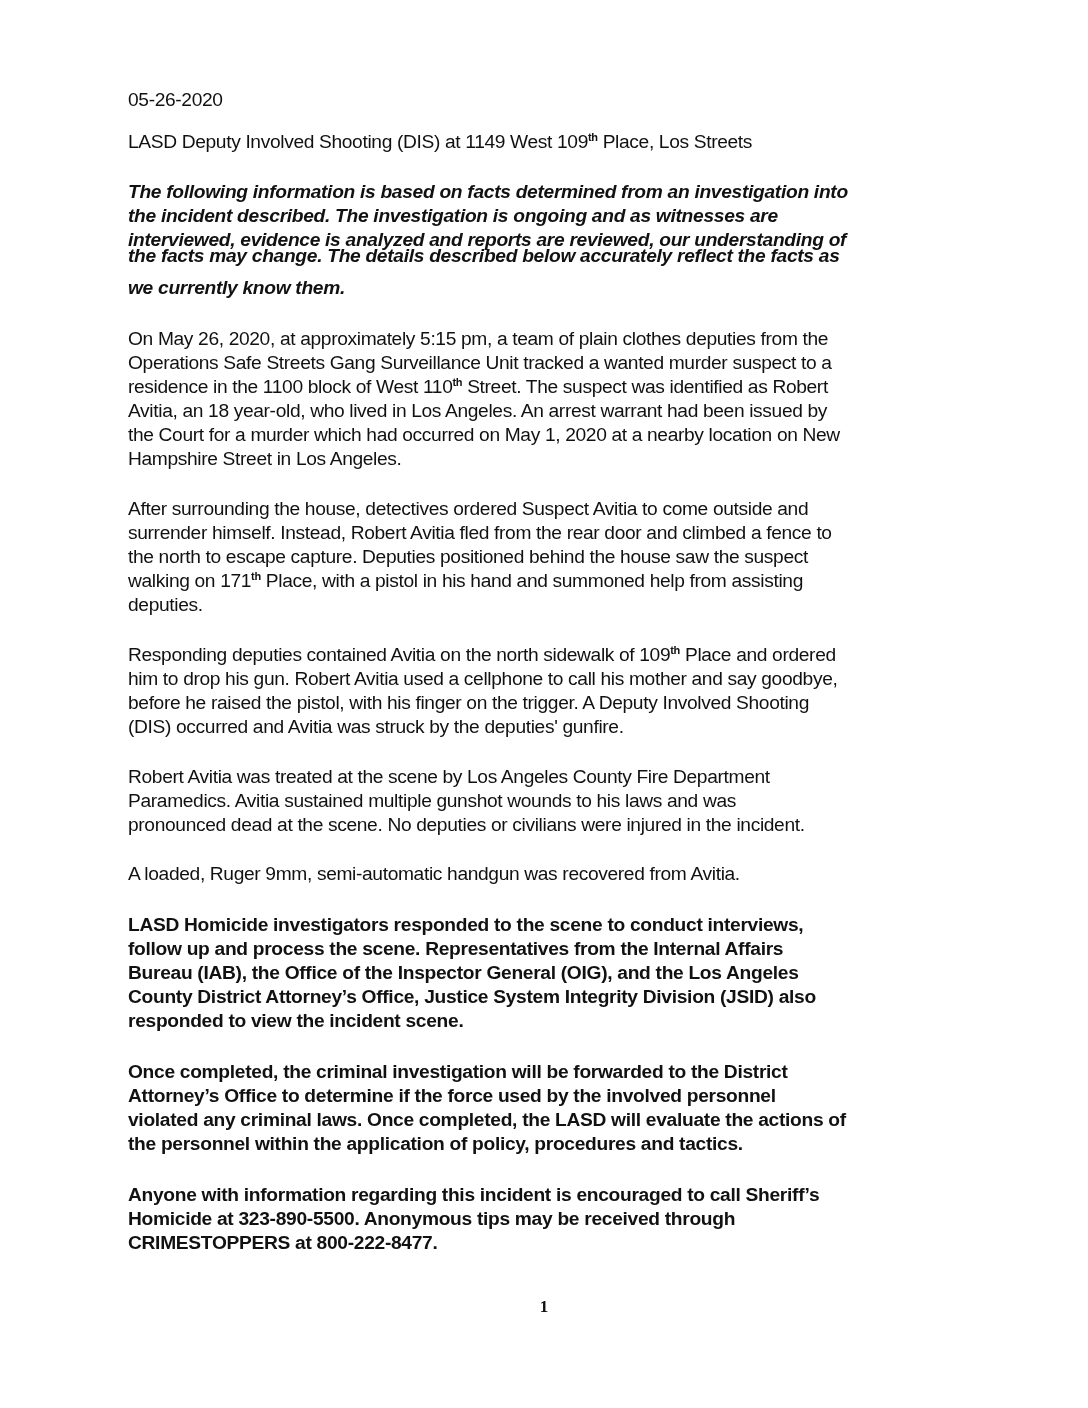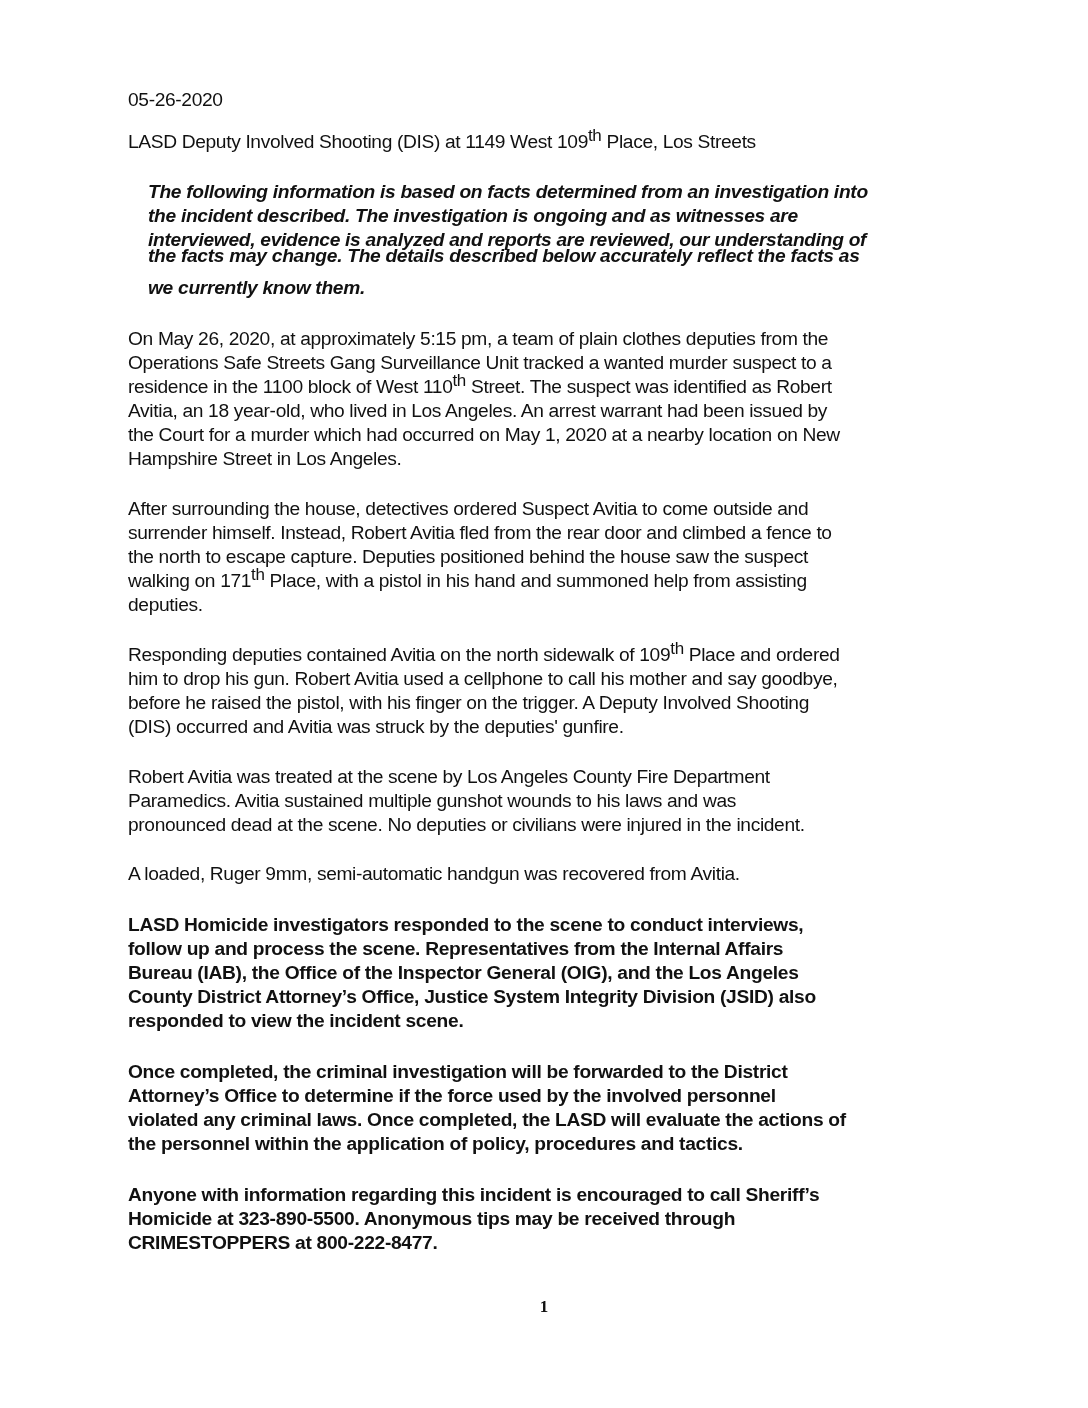--- a/index.html
+++ b/index.html
@@ -2,22 +2,22 @@
 <html><head>
 <meta charset="utf-8">
 <style>
   html, body { margin: 0; padding: 0; background: #ffffff; }
   body { width: 1088px; height: 1408px; position: relative; overflow: hidden;
          font-family: "Liberation Sans", sans-serif; color: #111111; }
   .page { position: absolute; left: 0; top: 0; width: 988px; height: 1408px; }
   .line { position: absolute; left: 128px; font-size: 19.2px; line-height: 24px;
           white-space: nowrap; transform-origin: left top; letter-spacing: -0.35px; }
   .bold { font-weight: bold; letter-spacing: -0.3px; }
-  .italic { font-style: italic; margin-left: 20px; }
-  sup { font-size: 17px; line-height: 0; vertical-align: 7px; }
+  .italic { font-style: italic; }
+  sup { font-size: 11px; line-height: 0; vertical-align: 7px; font-weight: bold; }
   .pagenum { position: absolute; left: 0; width: 1088px; text-align: center;
              top: 1297px; font-family: "Liberation Serif", serif; font-weight: bold;
              font-size: 17px; }
 </style>
 </head>
 <body>
 
 <div class="page">
 
   <div class="line" style="top:88px">05-26-2020</div>

